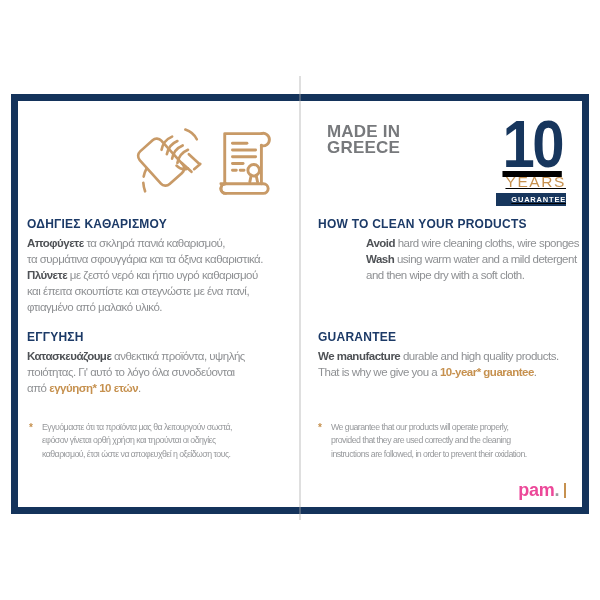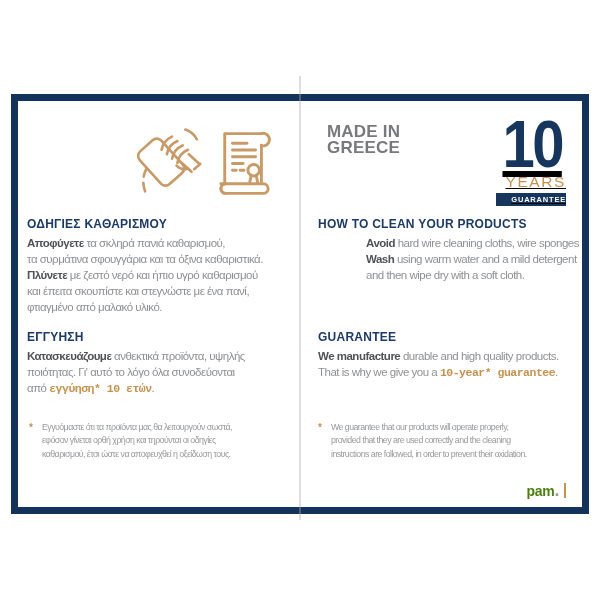--- a/index.html
+++ b/index.html
@@ -25,37 +25,37 @@
     margin-top:3px; line-height:16px; }
   .badge-bar { margin-top:3px; background:#17365d; color:#ffffff; font-size:7.5px;
     font-weight:bold; letter-spacing:0.8px; padding:2.5px 0 2px; line-height:8px; }
 
   .h { font-size:12px; font-weight:bold; color:#1c3a67; letter-spacing:0.25px;
     white-space:nowrap; }
   .p { }
   .ln { font-size:11.5px; line-height:15.9px; letter-spacing:-0.5px;
     color:#8e9093; white-space:nowrap; }
   .ln .b { font-weight:bold; color:#4f5256; }
-  .ln .g { font-weight:bold; color:#c6914f;font-family:Liberation Mono, monospace; }
+  .ln .g { font-weight:bold; color:#c6914f; }
 
   .fn { display:flex; gap:6px; font-size:8.8px; line-height:13.4px;
     letter-spacing:-0.55px; color:#97999c; }
   .fn .ast { color:#c6914f; font-weight:bold; font-size:10px; width:7px;
     flex:none; letter-spacing:0; }
   .fn-line { white-space:nowrap; }
 
   #l-h1 { left:27px; top:217px; } #l-p1 { left:27px; top:236px; }
   #l-h2 { left:27px; top:330px; } #l-p2 { left:27px; top:349px; }
   #l-fn { left:29px; top:421px; width:270px; }
   #r-h1 { left:318px; top:217px; } #r-p1 { left:318px; top:236px;margin-left:48px; }
   #r-h2 { left:318px; top:330px; } #r-p2 { left:318px; top:349px; }
   #r-fn { left:318px; top:421px; width:264px; }
 
   .pam { left:430px; top:481px; width:136px; text-align:right; line-height:18px; }
-  .pam-name { font-size:14px; font-weight:bold; color:#4d7c0f; letter-spacing:-0.3px; }
+  .pam-name { font-size:18px; font-weight:bold; color:#ec4899; letter-spacing:-0.3px; }
   .pam-dot { font-size:18px; font-weight:bold; color:#9a9c9f; }
   .pam-bar { display:inline-block; width:2.5px; height:15px; background:#c6914f;
     margin-left:4px; vertical-align:-2px; }
 </style>
 </head>
 <body>
 
 <div class="abs card"></div>
 
 <svg class="abs icon-hand" viewBox="0 0 84 92">

